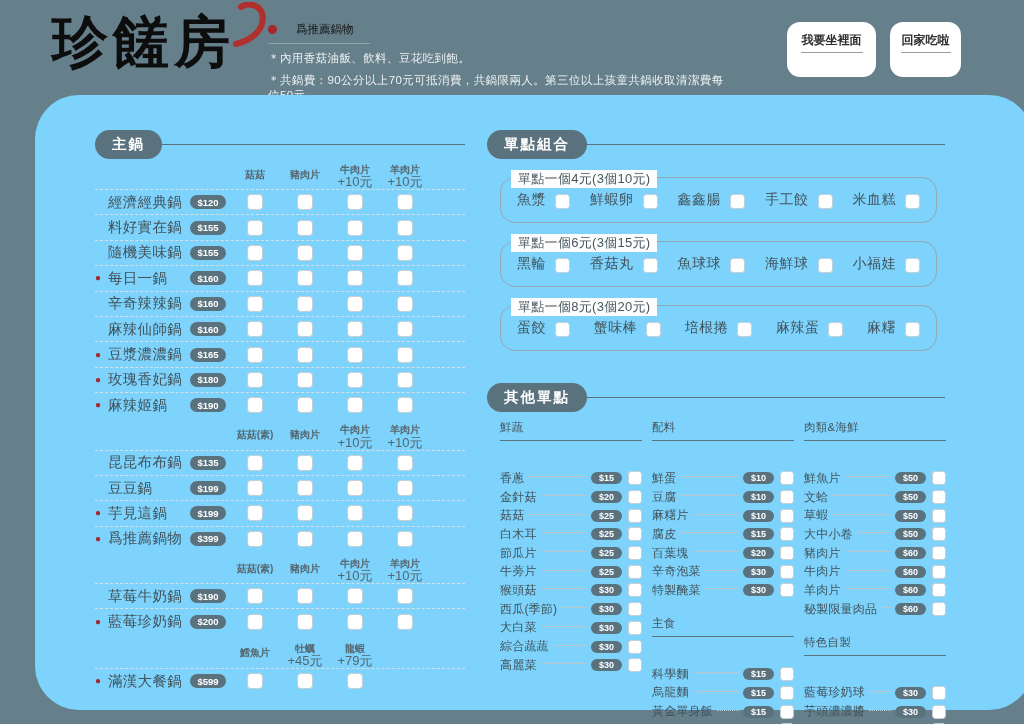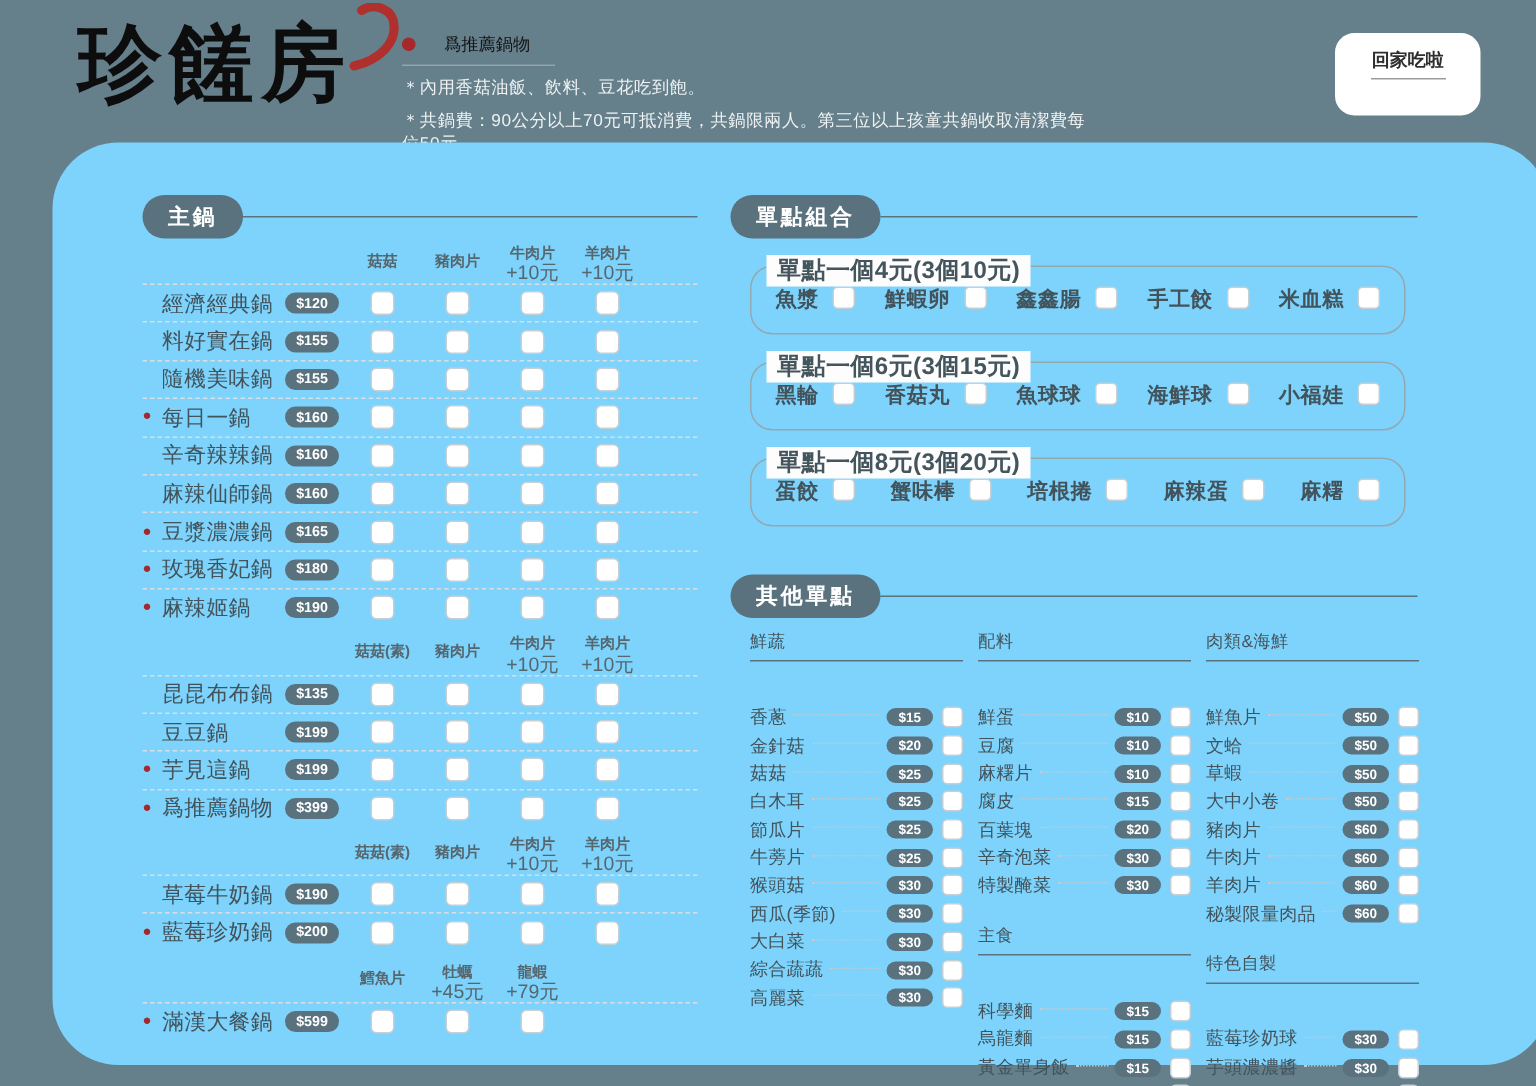--- a/index.html
+++ b/index.html
@@ -13,21 +13,21 @@
   .legend{display:flex;align-items:center;gap:19px;font-size:11.5px;color:#151515;
           padding-bottom:6px;border-bottom:1px solid #93a4ab;width:102px;}
   .legend-dot{width:9px;height:9px;border-radius:50%;background:#a5282c;flex:none;}
   .note-line{margin-top:7px;font-size:11.5px;color:#eef2f3;letter-spacing:.4px;}
   .top-btn{position:absolute;top:22px;height:55px;background:#fff;border-radius:13px;
            display:flex;justify-content:center;align-items:flex-start;padding-top:10px;
            box-sizing:border-box;cursor:pointer;}
   .top-btn span{font-size:12px;font-weight:bold;color:#2e2e2e;border-bottom:1.5px solid #9c9c9c;
                 padding:0 1px 3px;}
   .btn-dinein{left:787px;width:89px;}
-  .btn-takeout{left:890px;width:97px;}
+  .btn-takeout{left:890px;width:71px;}
   
   .card{position:absolute;left:35px;top:95px;width:954px;height:615px;background:#7dd3fc;
         border-radius:44px;padding-left:44px;}
   .left-pane{position:absolute;left:60px;top:35px;width:370px;}
   .right-pane{position:absolute;left:452px;top:35px;width:458px;}
   
   .sec-head{display:flex;align-items:center;margin-bottom:8px;}
   .sec-pill{background:#5a727e;color:#fff;font-weight:bold;font-size:14.5px;letter-spacing:2px;
             padding:5px 17px;border-radius:17px;white-space:nowrap;}
   .sec-line{flex:1;border-top:1.3px solid #5a727e;}
@@ -46,23 +46,23 @@
               width:36px;flex:none;text-align:center;padding:1.5px 0;}
   .price-col{width:40px;flex:none;display:flex;}
   .cb-cell{width:50px;flex:none;display:flex;justify-content:center;}
   .cb{width:16px;height:16px;border:1.4px solid #c6cfd4;border-radius:4px;background:#fff;
       box-sizing:border-box;cursor:pointer;}
   
   .combo-box{position:relative;border:1.5px solid #93a8b1;border-radius:15px;
              margin:18px 8px 0 13px;height:46px;box-sizing:border-box;
              display:flex;align-items:center;}
   .combo-label{position:absolute;top:-8px;left:10px;background:#fdfdfd;padding:0 7px;
-               font-size:16px;color:#44555d;letter-spacing:.3px;font-weight:bold;}
+               font-size:13px;color:#44555d;letter-spacing:.3px;}
   .combo-items{display:flex;justify-content:space-between;width:100%;padding:0 16px;box-sizing:border-box;}
-  .combo-item{display:flex;align-items:flex-start;gap:9px;font-weight:bold;}
+  .combo-item{display:flex;align-items:flex-end;gap:9px;}
   .combo-item-name{font-size:14px;color:#42535b;letter-spacing:.5px;}
   .cb.sm{width:15px;height:15px;border-radius:3.5px;}
   
   .singles-head{margin-top:32px;}
   .singles-cols{display:flex;gap:10px;padding-left:13px;margin-top:8px;}
   .singles-col{width:142px;flex:none;}
   .singles-group + .singles-group{margin-top:16px;}
   .group-header{font-size:11.5px;color:#44555d;border-bottom:1.2px solid #5a727e;
                 padding-bottom:5px;margin-bottom:28px;letter-spacing:.3px;}
   .single-item{display:flex;align-items:center;height:18.7px;}
@@ -87,20 +87,23 @@
 
   <div class="head-notes">
     <div class="legend">
       <span class="legend-dot"></span>
       <span>爲推薦鍋物</span>
     </div>
     <div class="note-line">＊內用香菇油飯、飲料、豆花吃到飽。</div>
     <div class="note-line">＊共鍋費：90公分以上70元可抵消費，共鍋限兩人。第三位以上孩童共鍋收取清潔費每位50元。</div>
   </div>
 
+  <div class="top-btn btn-dinein">
+    <span>我要坐裡面</span>
+  </div>
   <div class="top-btn btn-takeout">
     <span>回家吃啦</span>
   </div>
 
   <div class="card">
 
     <div class="left-pane">
       <div class="sec-head">
         <span class="sec-pill">主鍋</span>
         <span class="sec-line"></span>

